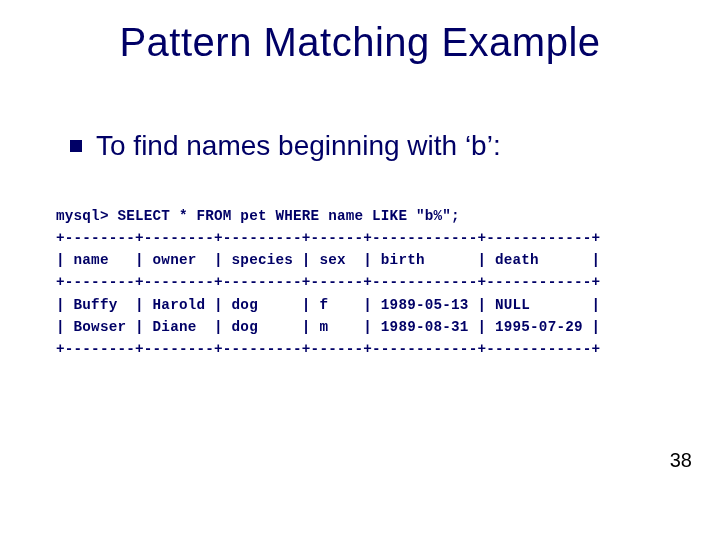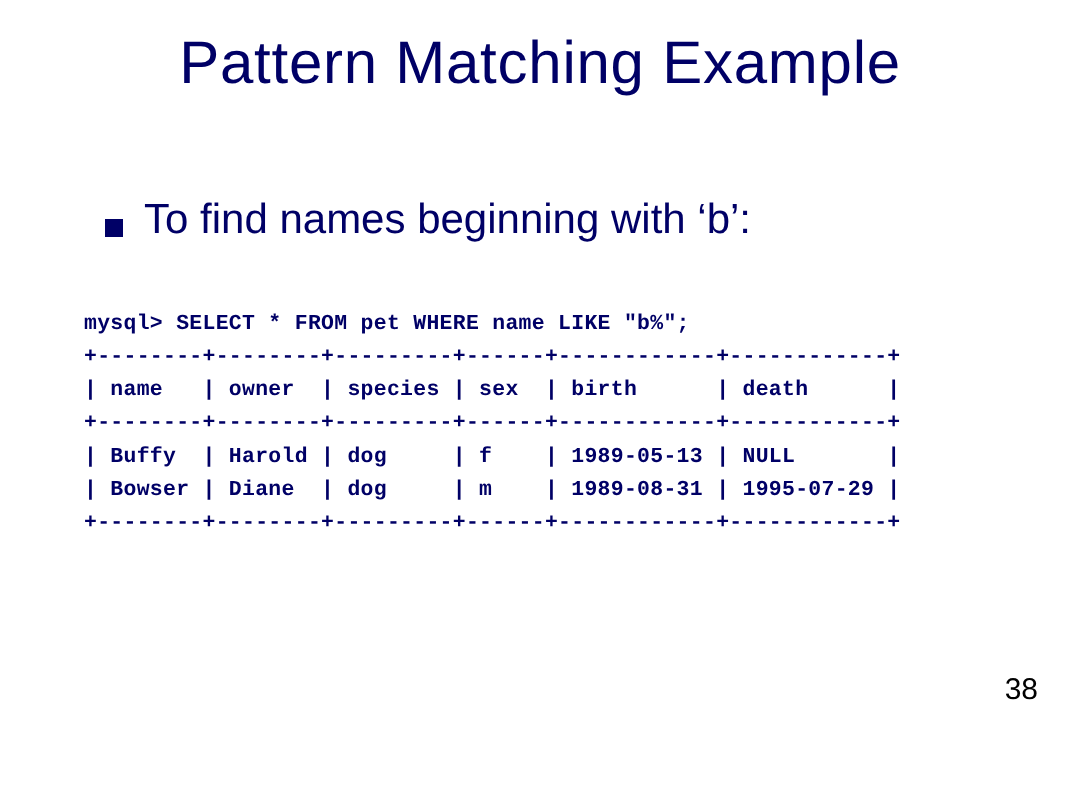--- a/index.html
+++ b/index.html
@@ -29,21 +29,21 @@
     font-weight: 400;
     color: #000066;
     letter-spacing: 0.5px;
   }
   .bullet-row {
     position: absolute;
     top: 128px;
     left: 70px;
     right: 40px;
     display: flex;
-    align-items: center;
+    align-items: flex-start;
     gap: 14px;
   }
   .bullet-square {
     width: 12px;
     height: 12px;
     background: #000066;
     margin-top: 12px;
     flex: 0 0 auto;
   }
   .bullet-text {

